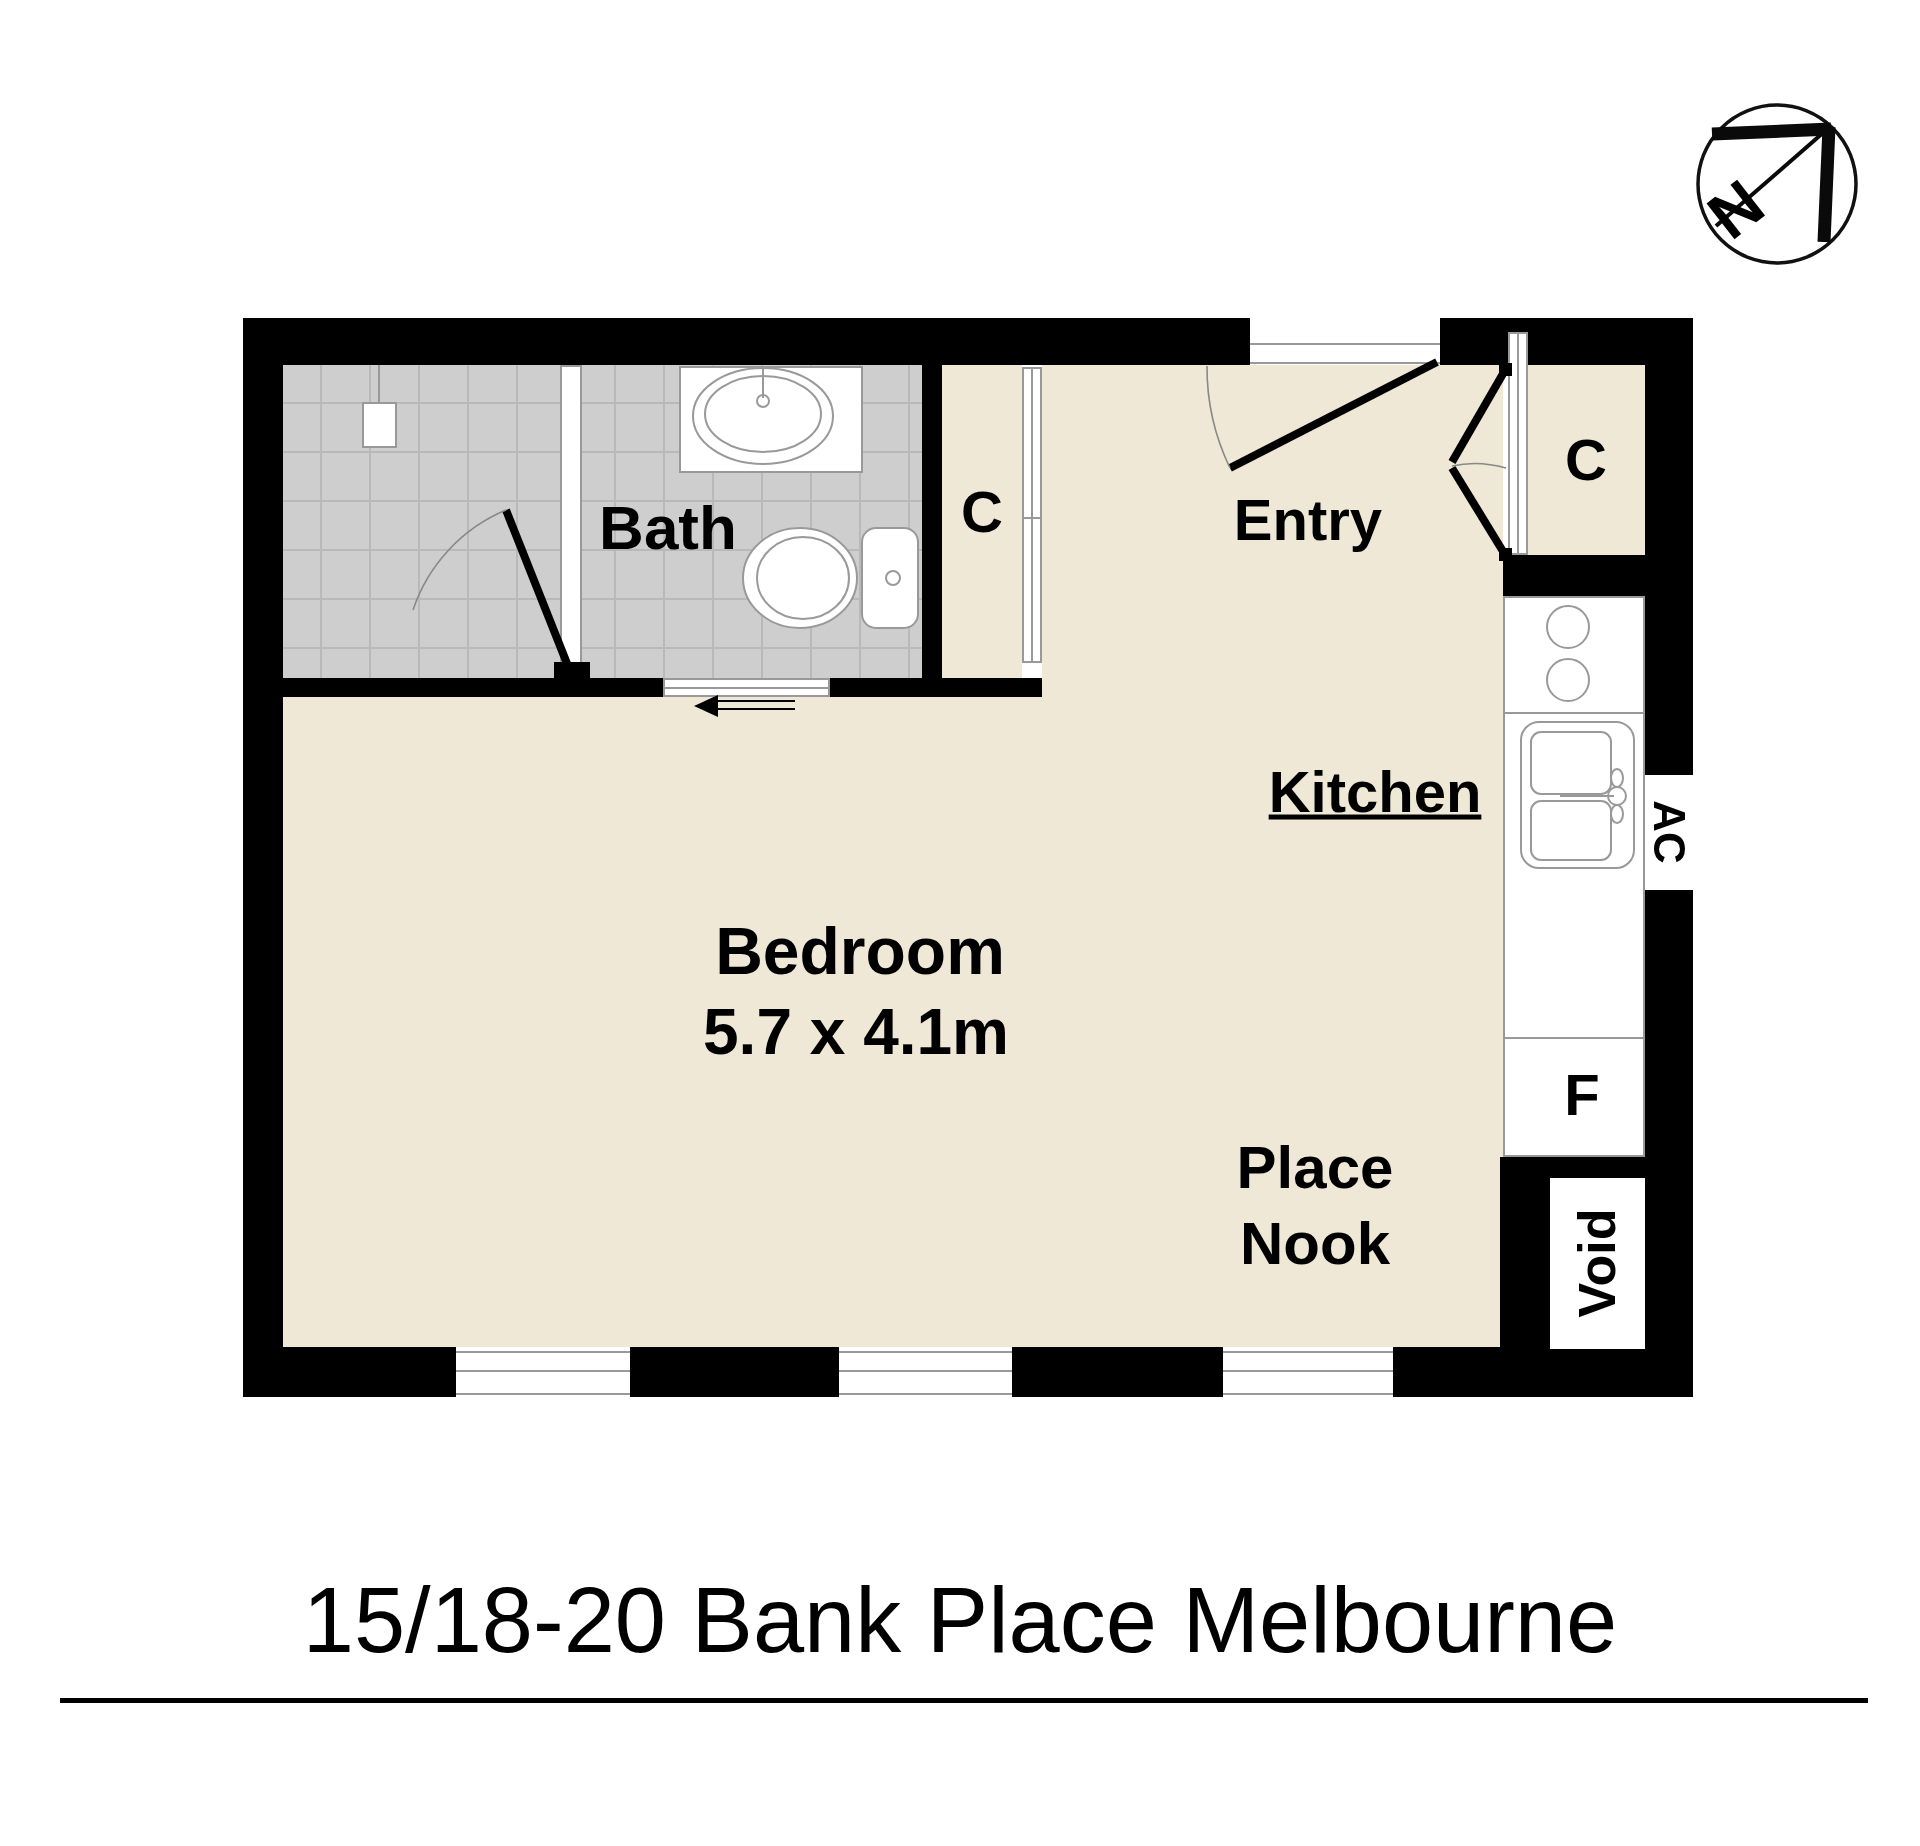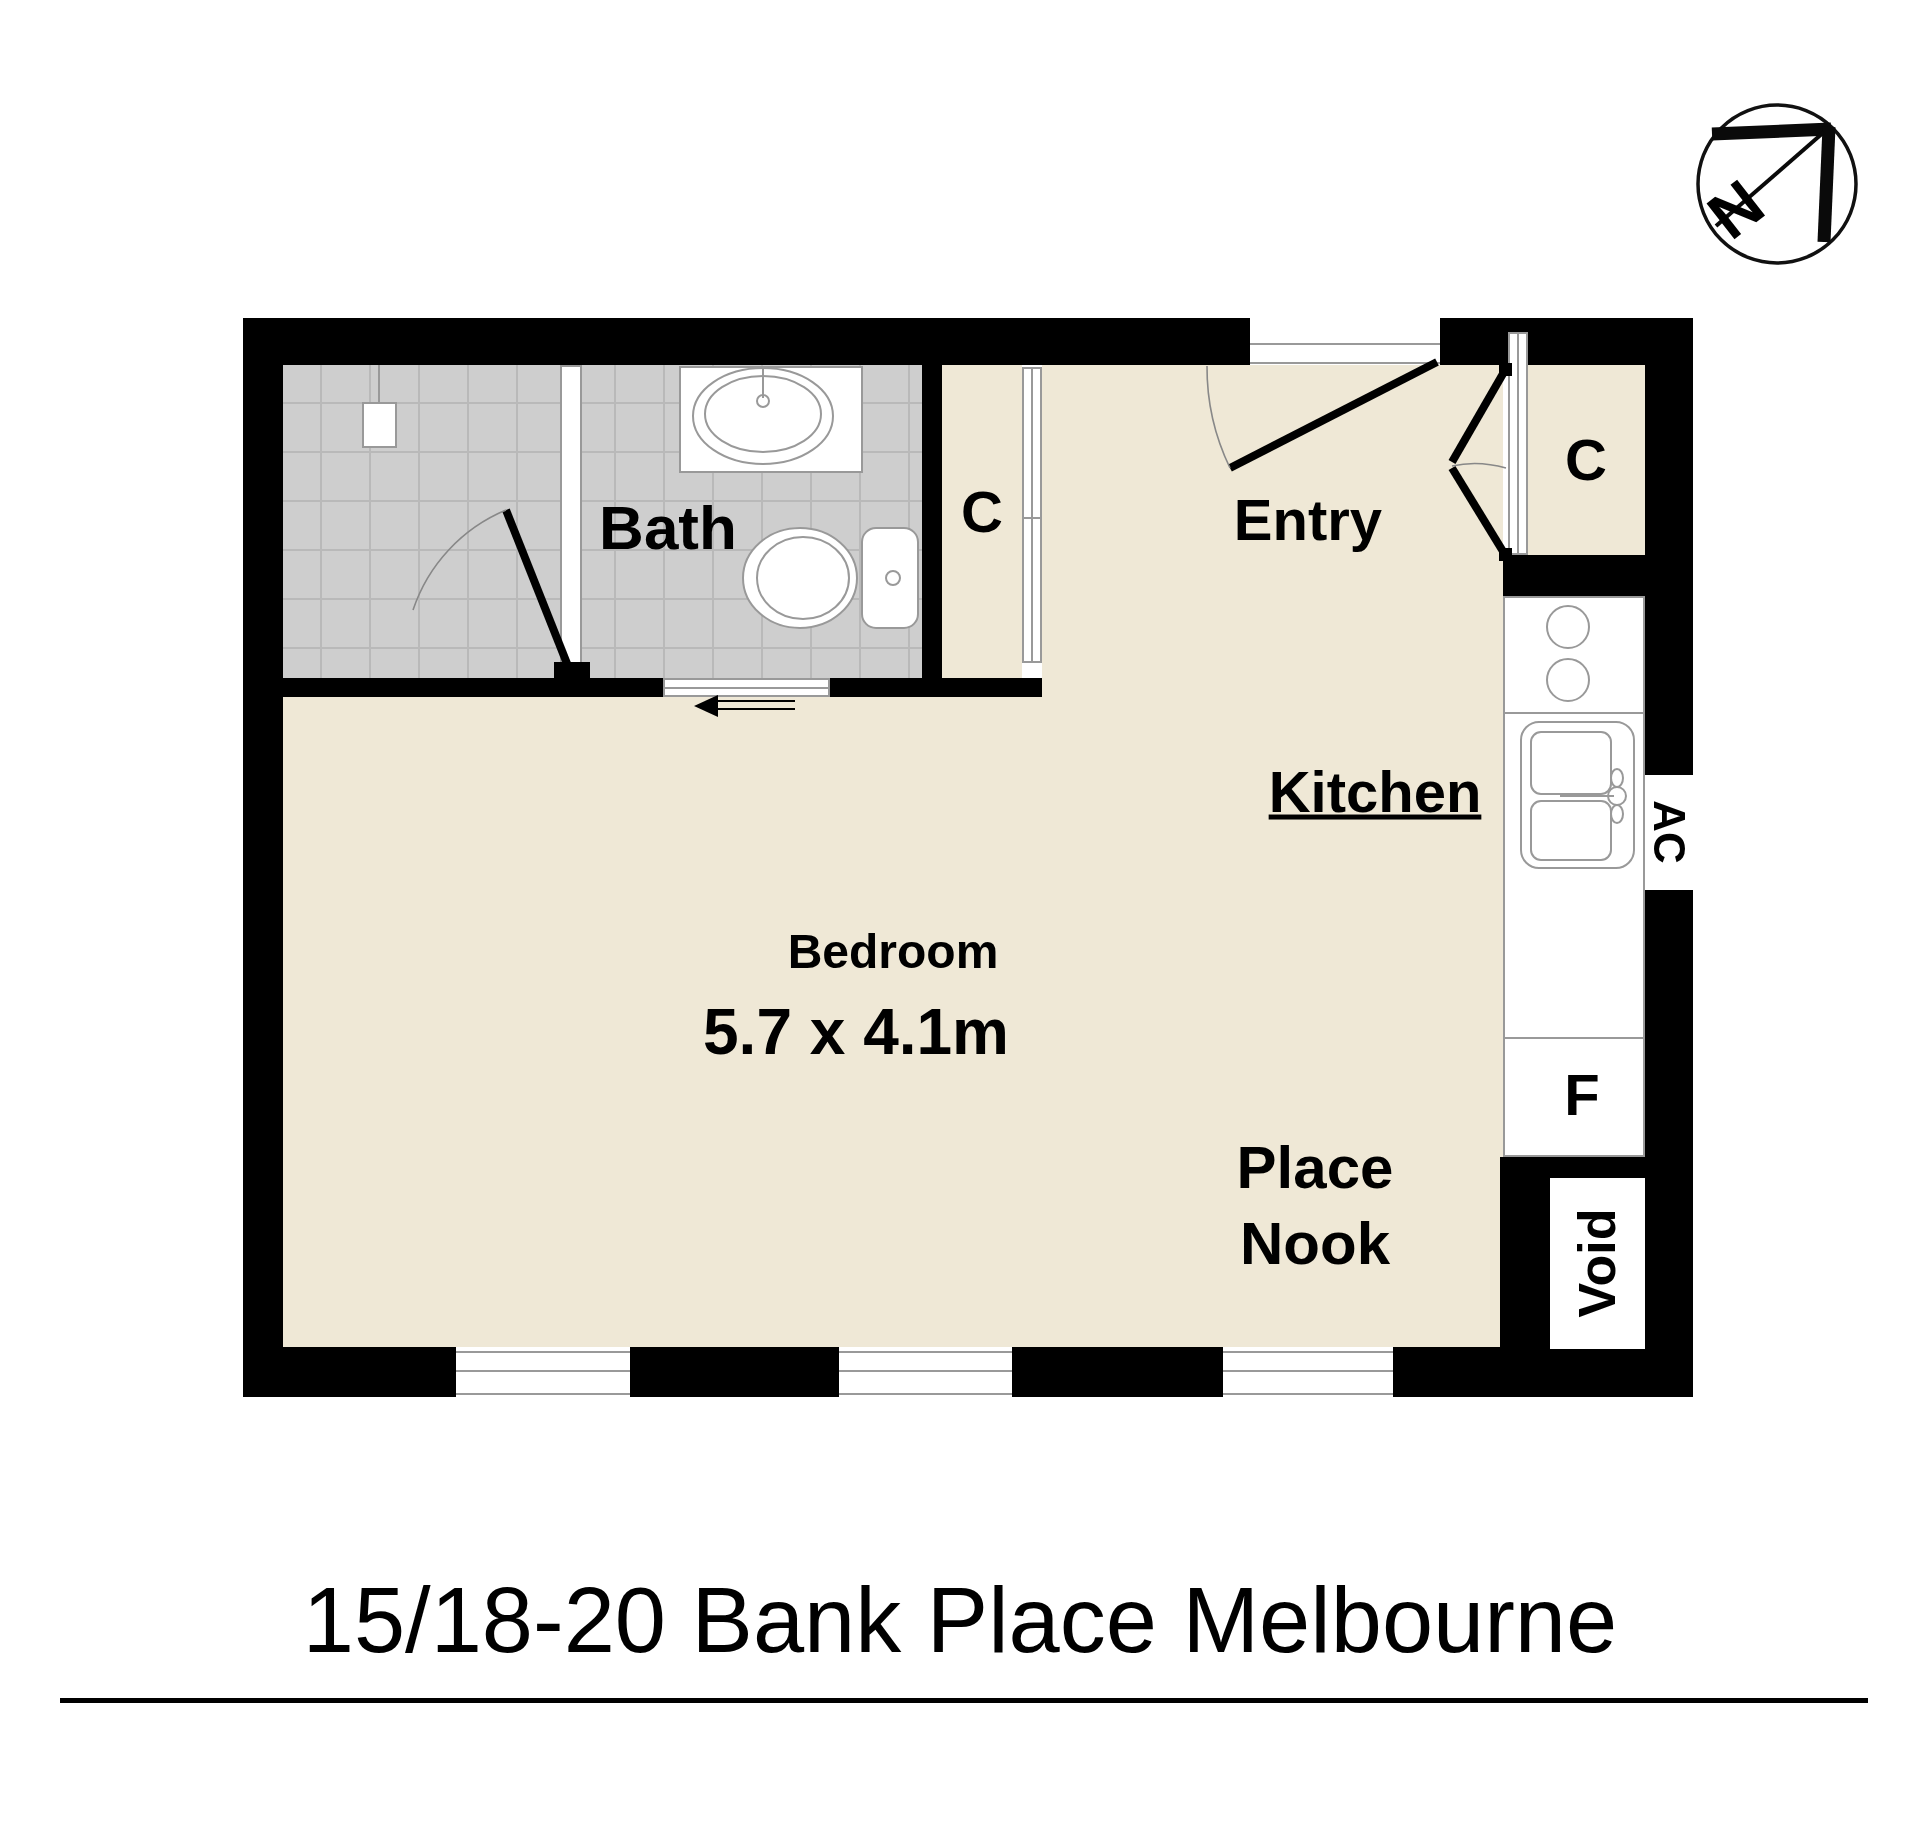--- a/index.html
+++ b/index.html
@@ -143,21 +143,21 @@
       <line x1="1716" y1="226" x2="1824" y2="132" stroke="#0a0a0a" stroke-width="4"></line>
       <text transform="translate(1731,242) rotate(-38)" font-size="66" font-weight="bold" font-family="Liberation Sans, sans-serif">N</text>
     </g>
   </svg>
 
   <div class="label" style="left:668px;top:528px;font-size:62px;">Bath</div>
   <div class="label" style="left:982px;top:512px;font-size:58px;">C</div>
   <div class="label" style="left:1280px;top:520px;font-size:58px;margin-left:28px;">Entry</div>
   <div class="label" style="left:1586px;top:460px;font-size:58px;">C</div>
   <div class="label" style="left:1375px;top:792px;font-size:58px;text-decoration:underline;">Kitchen</div>
-  <div class="label" style="left:893px;top:952px;font-size:48px;">Bedroom</div>
+  <div class="label" style="left:860px;top:952px;font-size:66px;">Bedroom</div>
   <div class="label" style="left:856px;top:1033px;font-size:64px;">5.7 x 4.1m</div>
   <div class="label" style="left:1315px;top:1168px;font-size:60px;">Place</div>
   <div class="label" style="left:1315px;top:1244px;font-size:60px;">Nook</div>
   <div class="label" style="left:1582px;top:1095px;font-size:58px;">F</div>
   <div class="label rot90" style="left:1669px;top:832px;font-size:44px;">AC</div>
   <div class="label rotm90" style="left:1597px;top:1263px;font-size:52px;">Void</div>
 
   <div id="title">15/18-20 Bank Place Melbourne</div>
   <div id="rule"></div>
   <div id="disclaimer">

